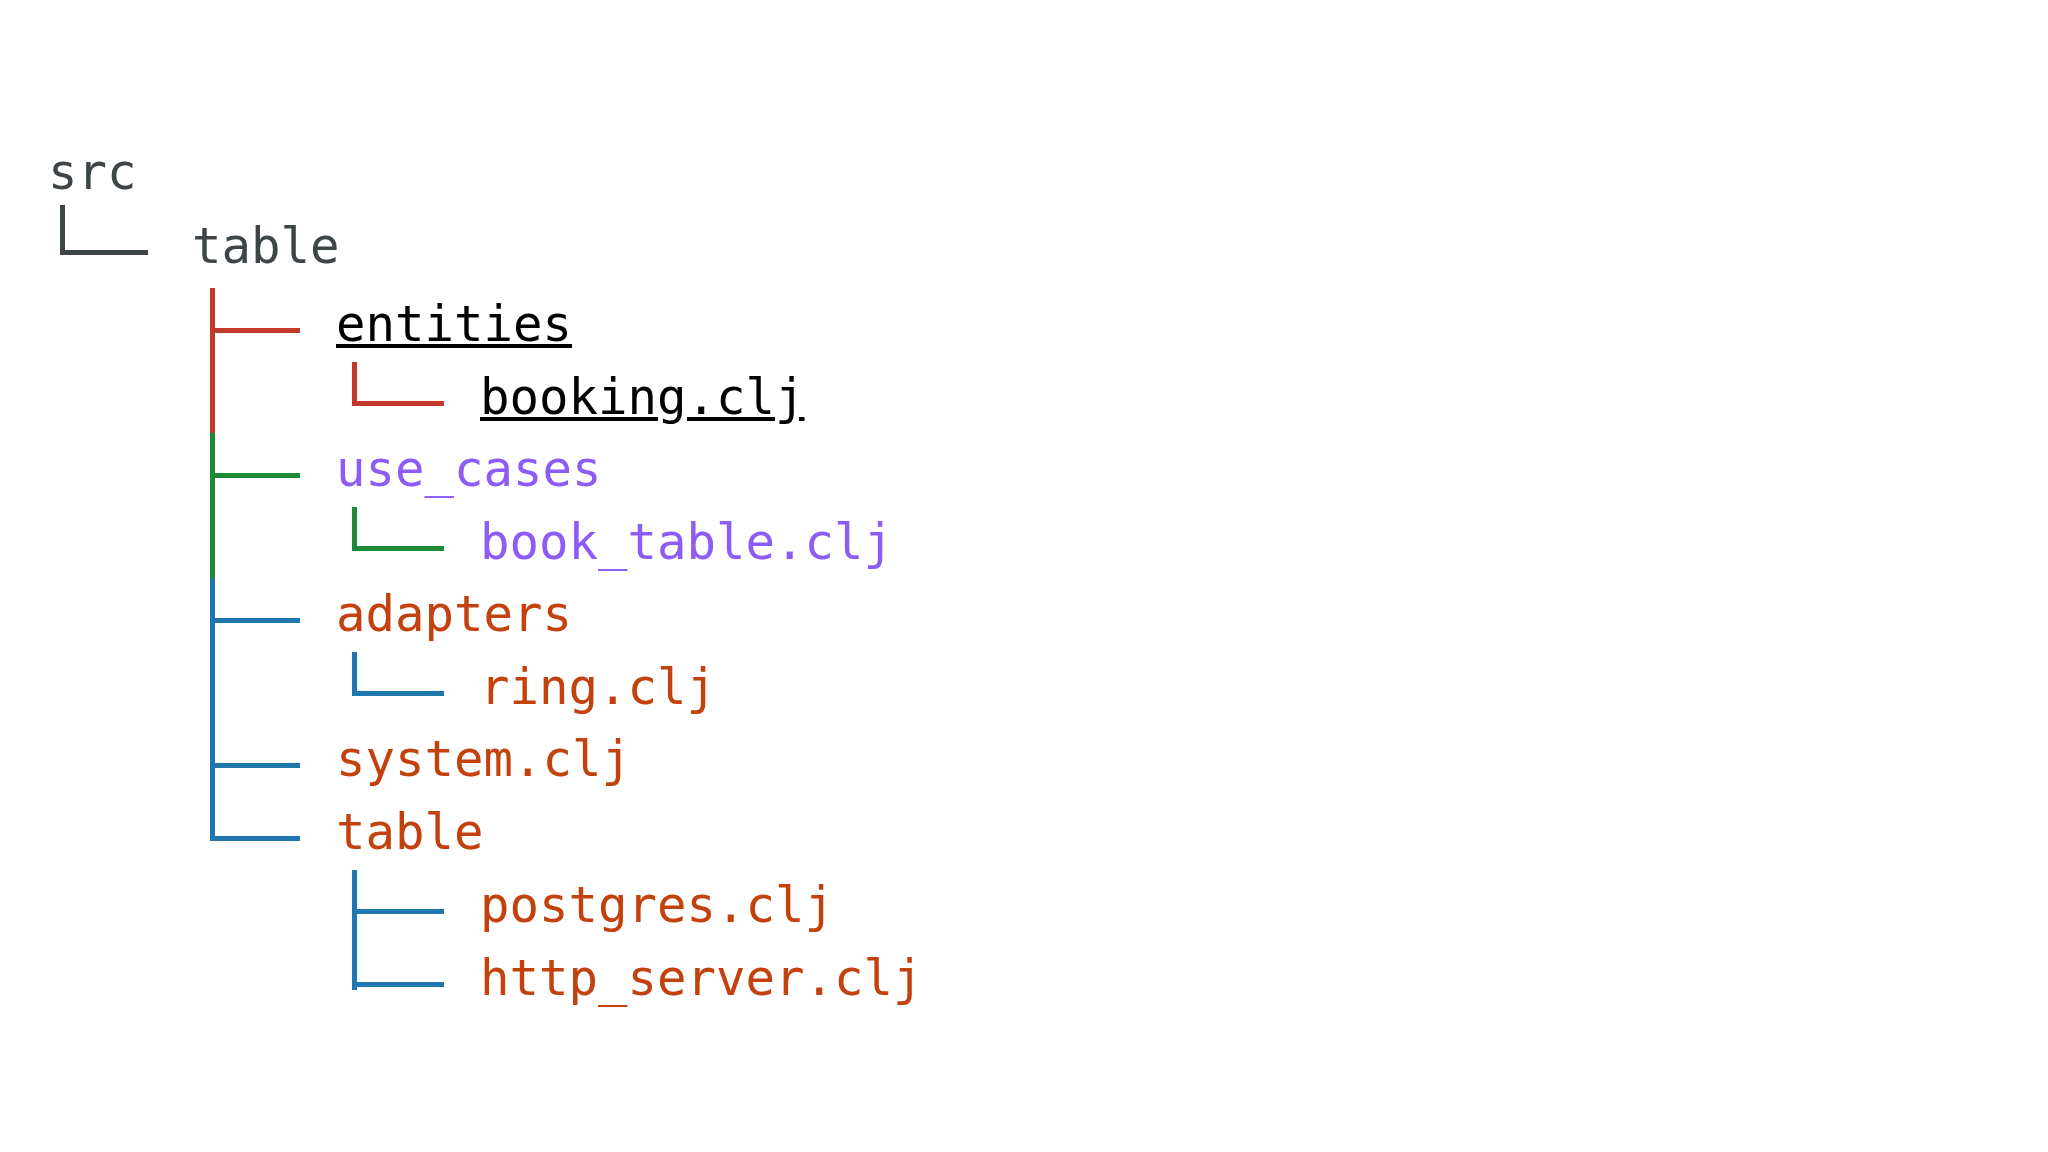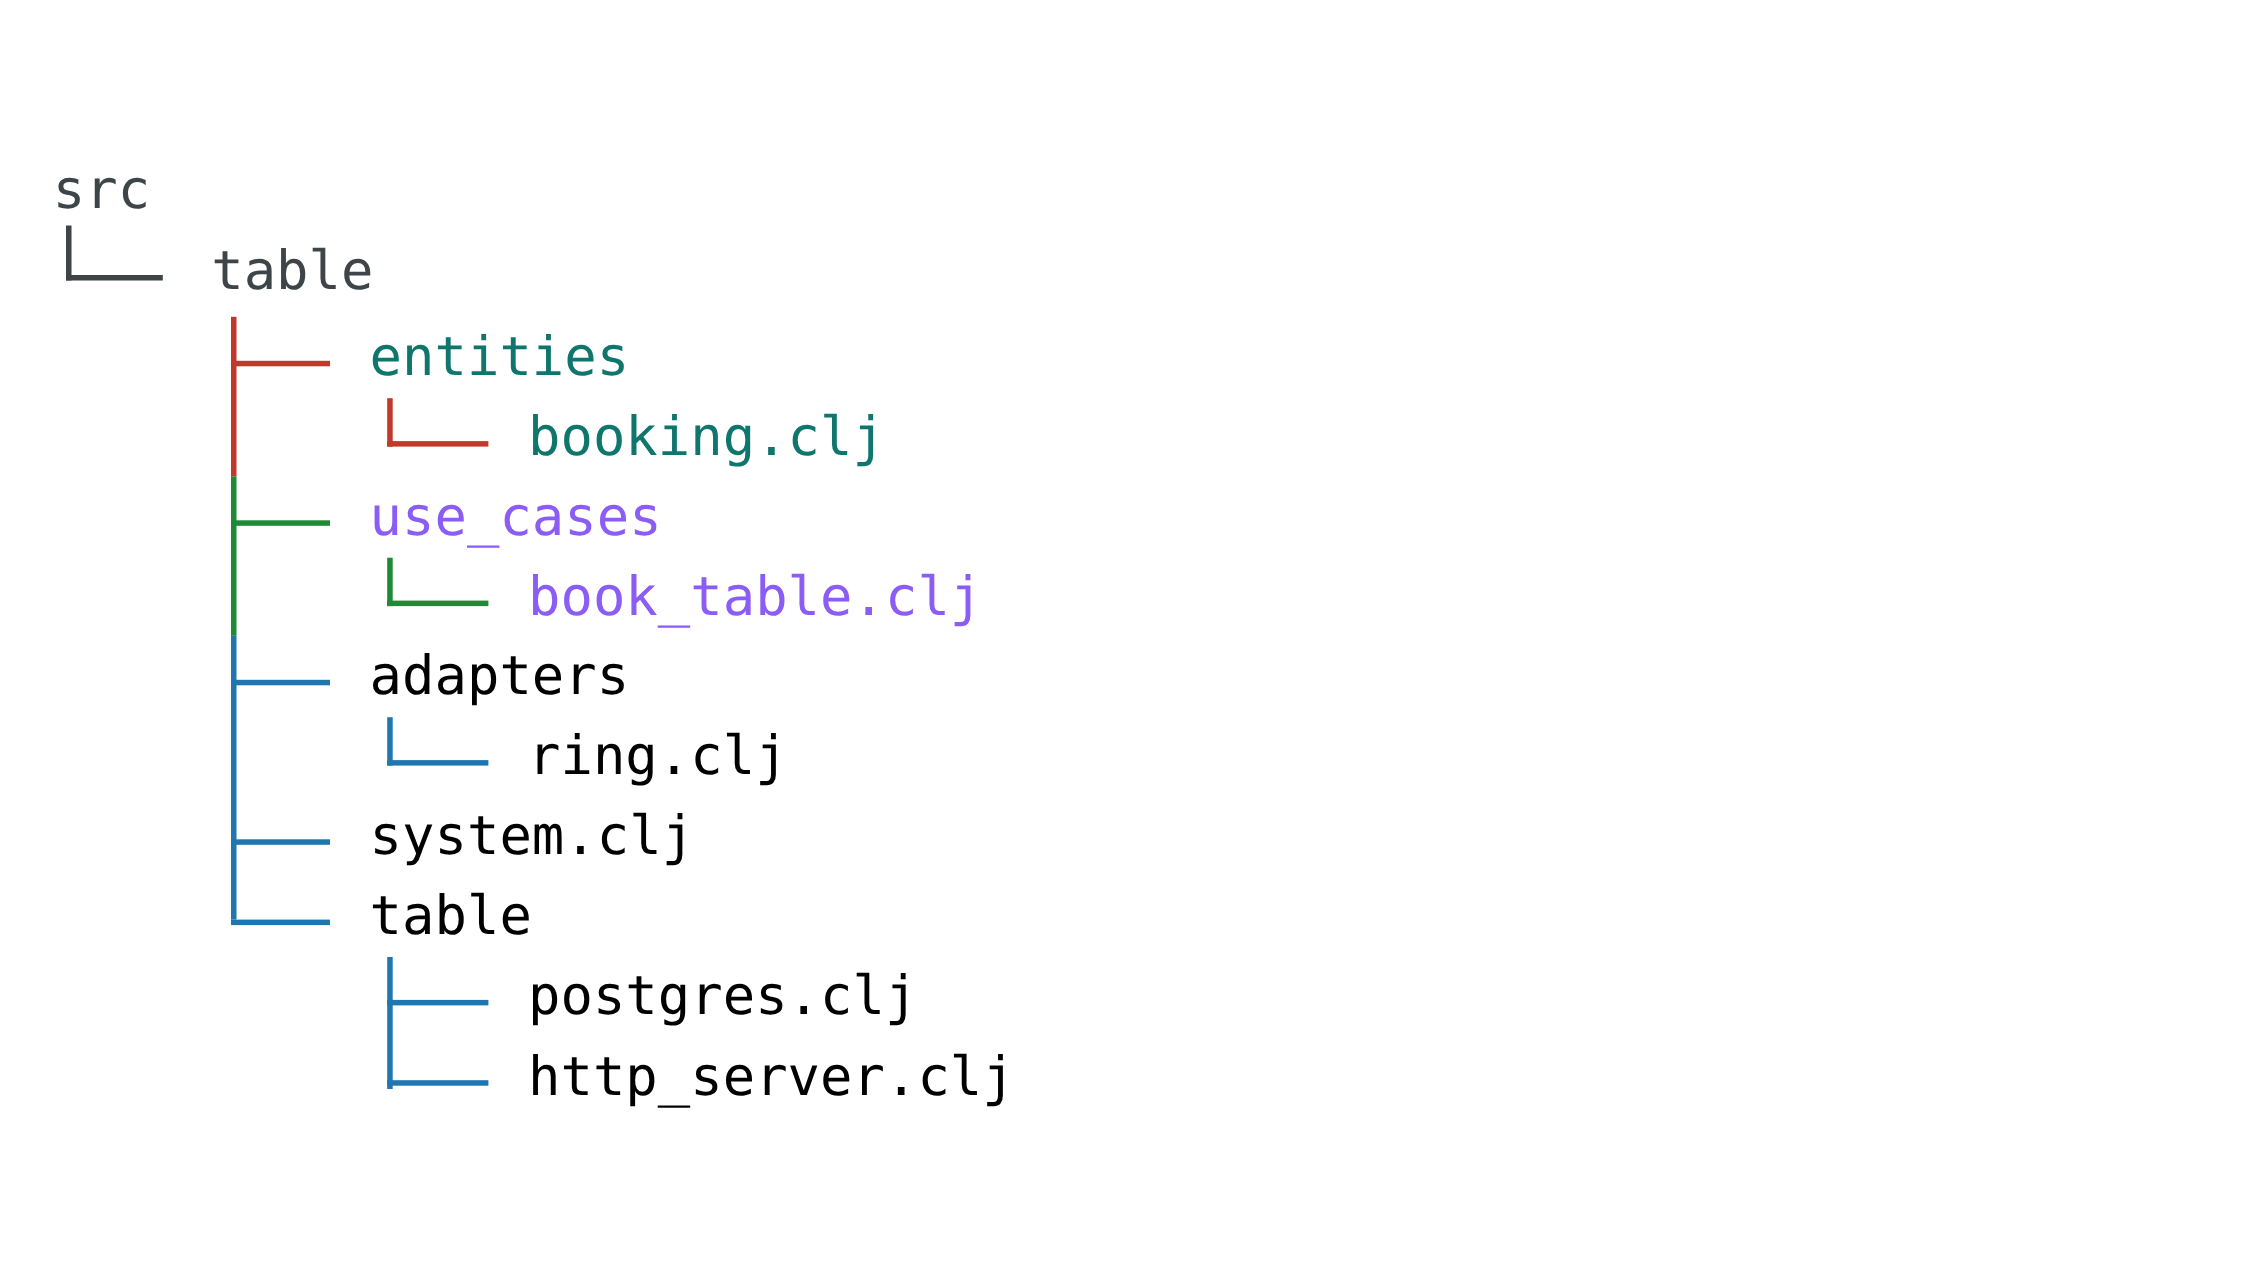--- a/index.html
+++ b/index.html
@@ -24,23 +24,23 @@
   
   .node-label {
     position: absolute;
     font-family: "DejaVu Sans Mono", "Liberation Mono", monospace;
     font-size: 49px;
     line-height: 49px;
     letter-spacing: 0px;
     white-space: pre;
   }
   .c-gray  { color: #3d4548; }
-  .c-red   { color: #0f766e; }
+  .c-red   { color: #000000; text-decoration: underline; }
   .c-green { color: #8b5cf6; }
-  .c-blue  { color: #000000; }
+  .c-blue  { color: #c2410c; }
 
   
   .seg {
     position: absolute;
   }
   .seg-v { width: 5px; }
   .seg-h { height: 5px; }
 
   .b-gray  { background: #3d4548; }
   .b-red   { background: #c0392b; }

